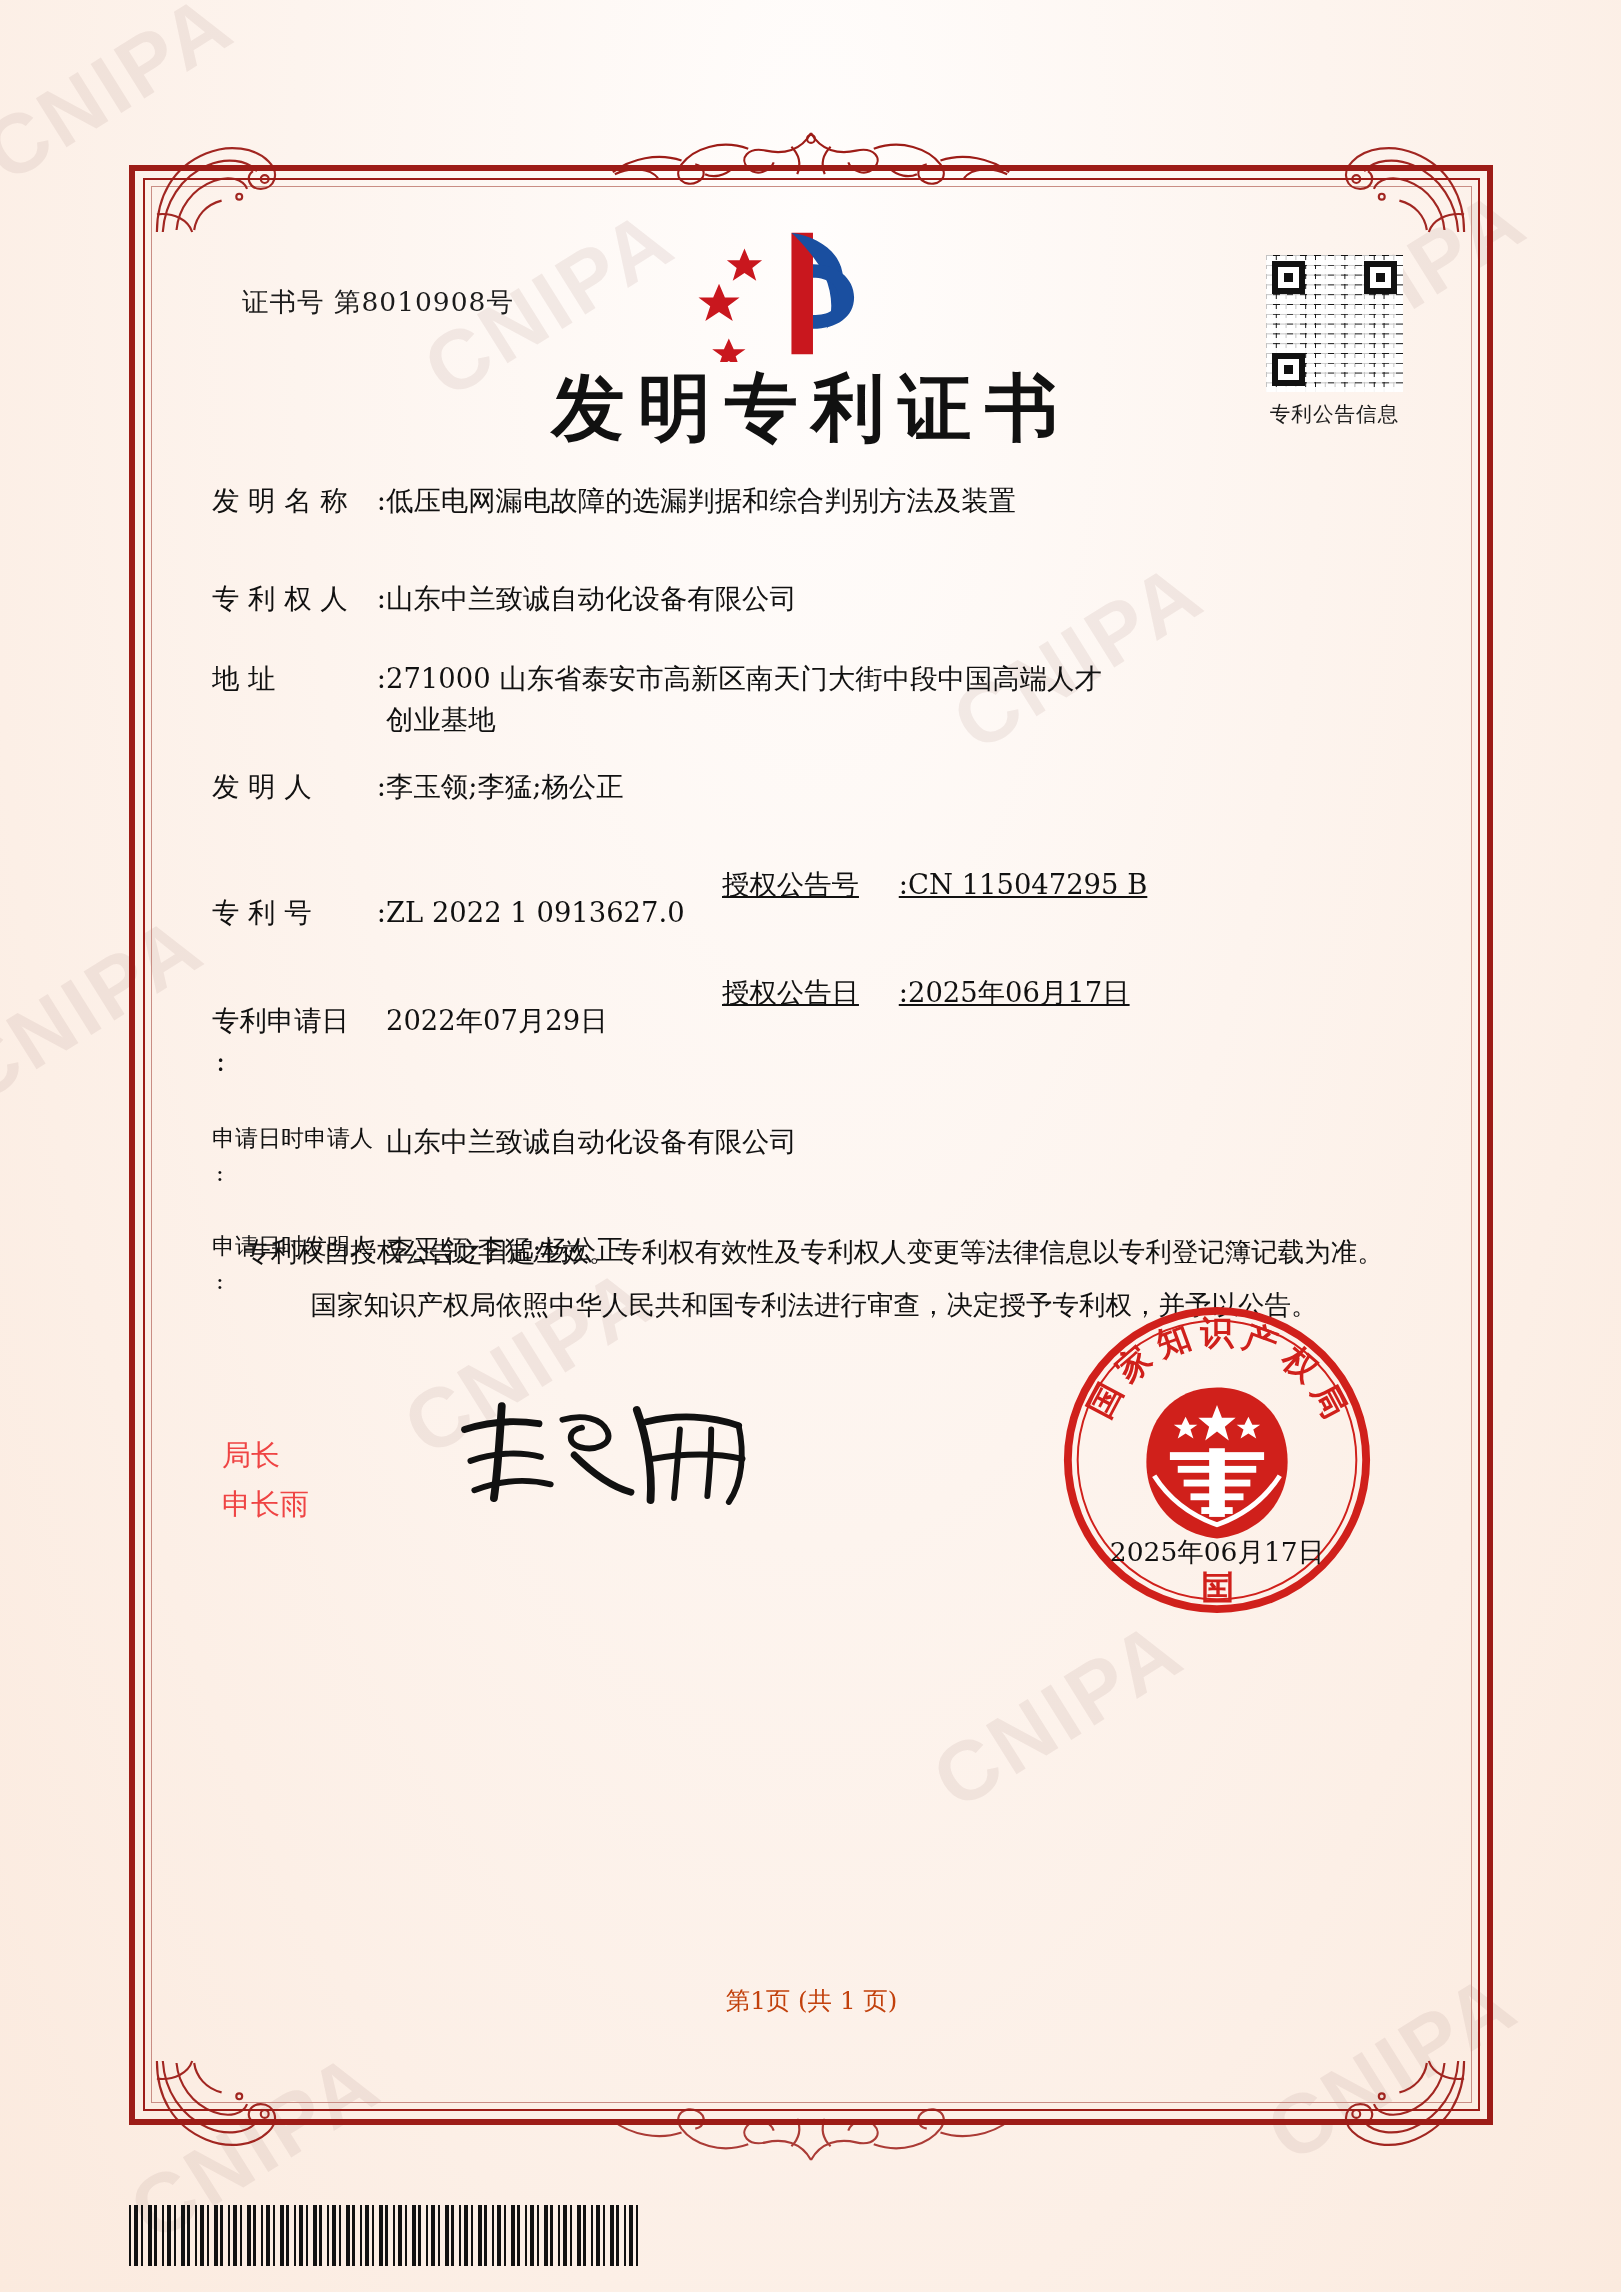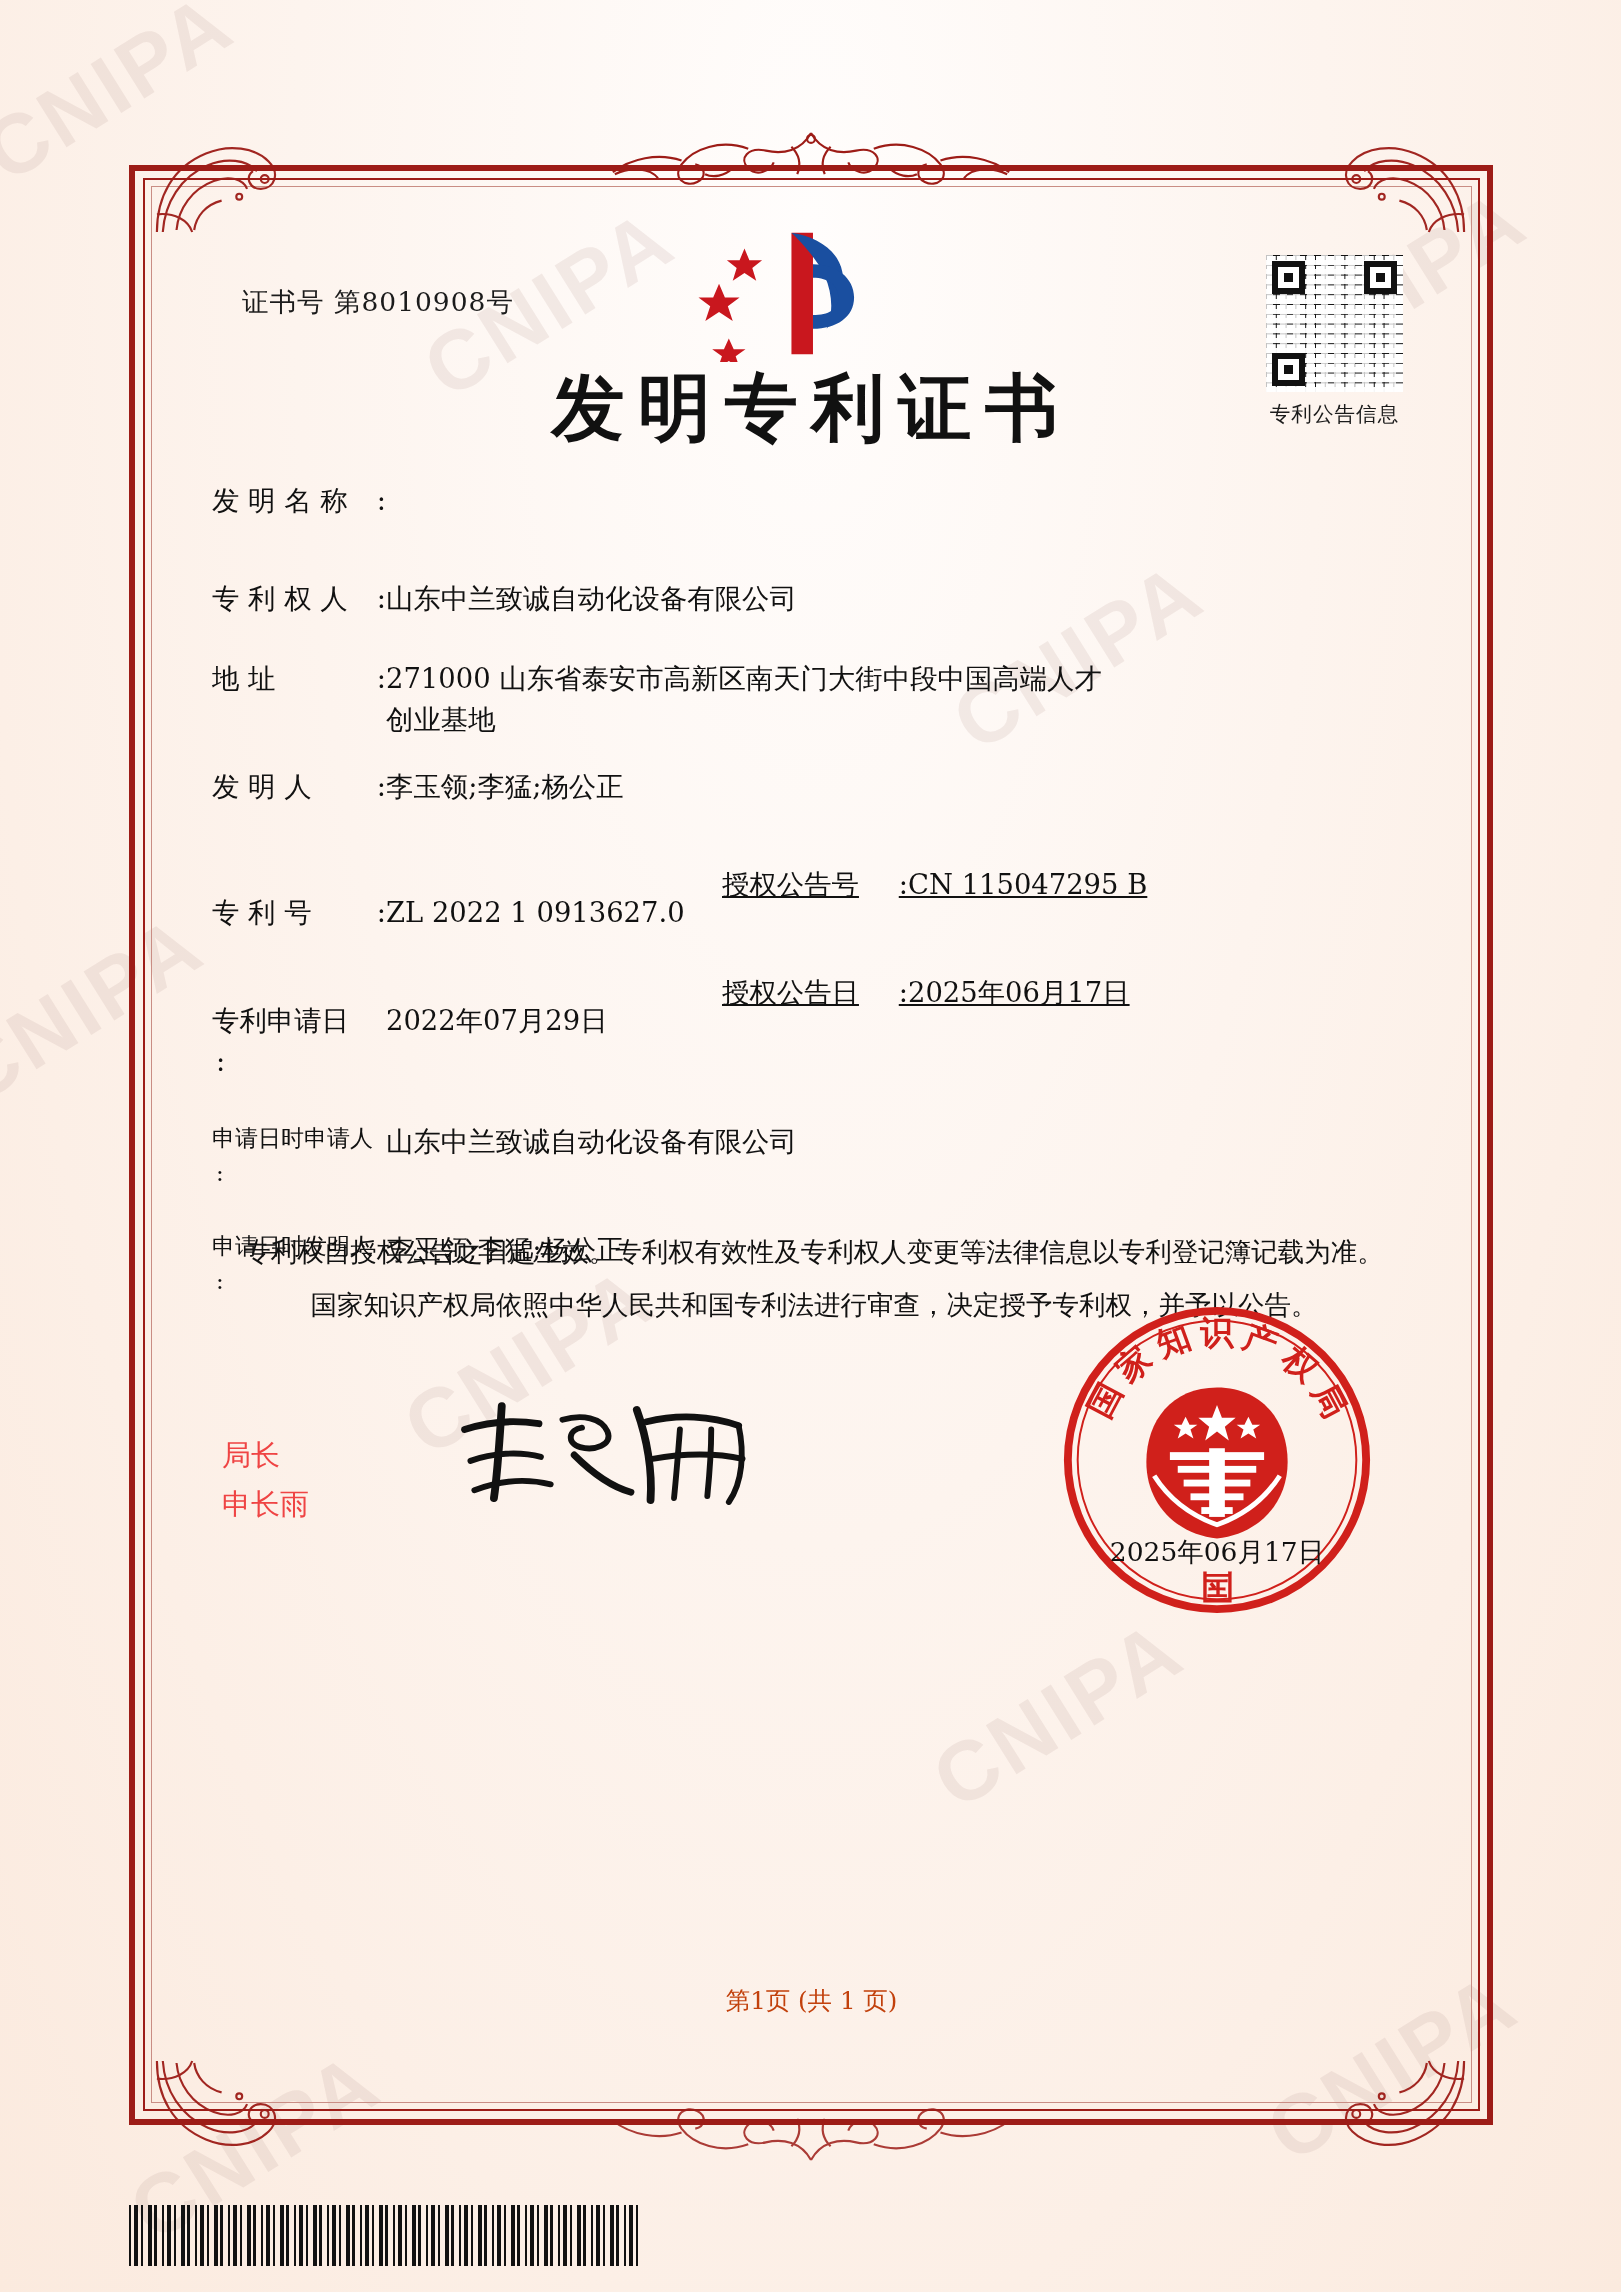--- a/index.html
+++ b/index.html
@@ -449,20 +449,21 @@
 
     <div class="main-title">发明专利证书</div>
 
     <div class="fields">
 
       <div class="frow">
         <div class="flabel">
             <span>发 明 名 称</span>
             <span class="colon">:</span>
           </div>
+        <div class="fvalue">低压电网漏电故障的选漏判据和综合判别方法及装置</div>
       </div>
 
       <div class="row-gap-lg"></div>
 
       <div class="frow">
         <div class="flabel">
             <span>专 利 权 人</span>
             <span class="colon">:</span>
           </div>
         <div class="fvalue">山东中兰致诚自动化设备有限公司</div>

